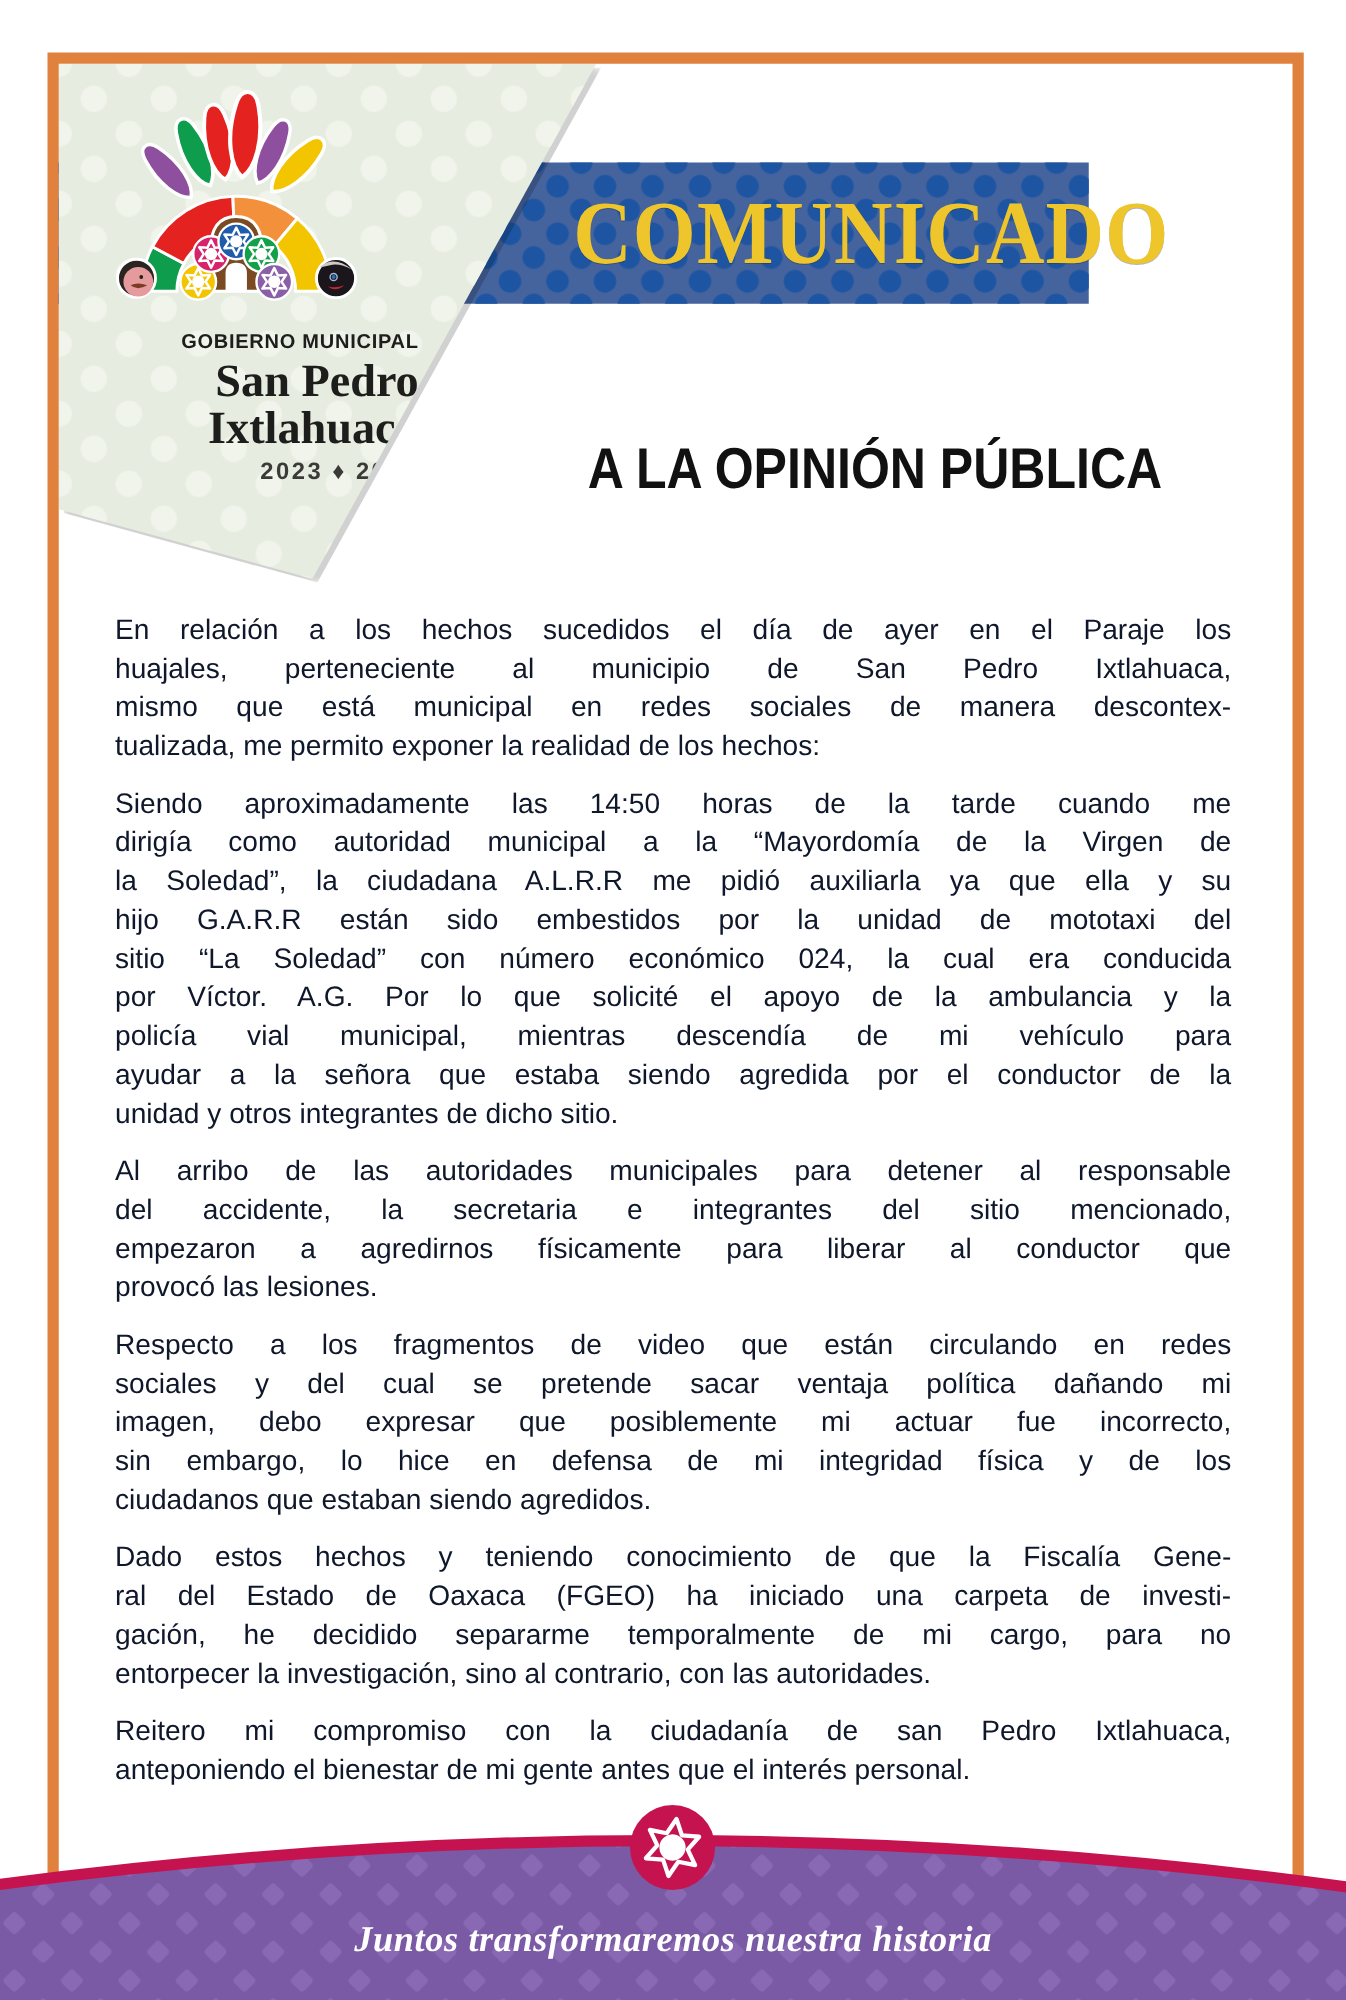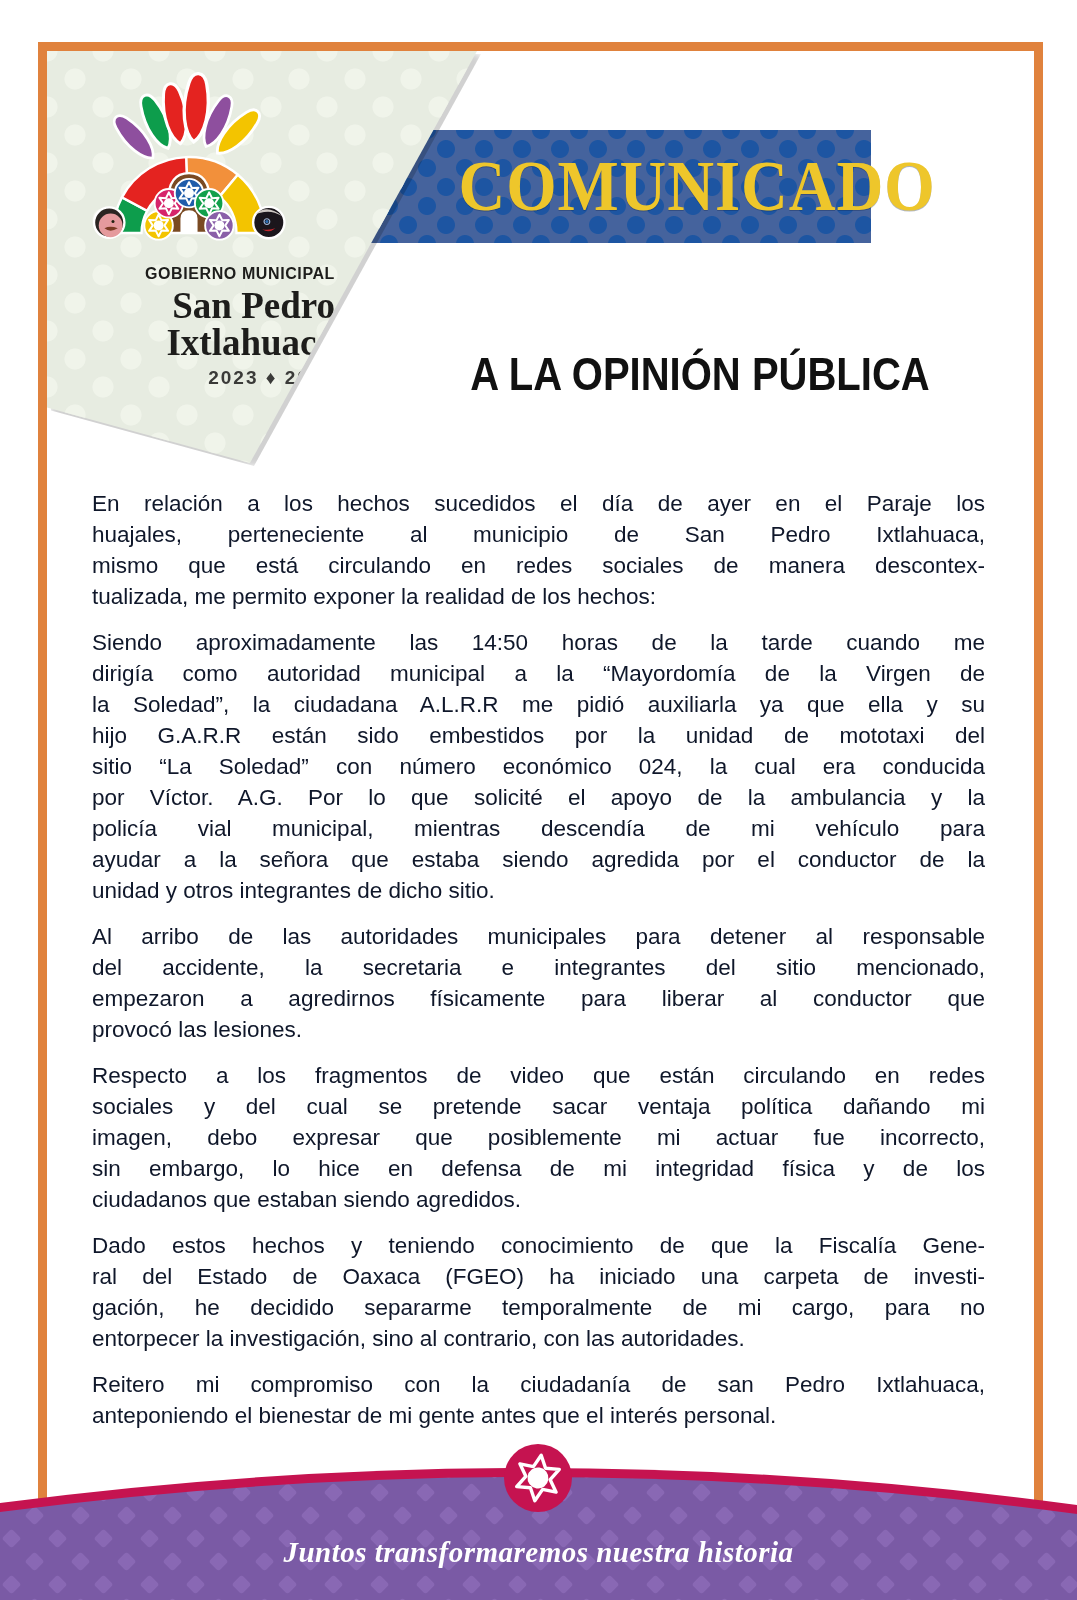--- a/index.html
+++ b/index.html
@@ -183,21 +183,21 @@
     <div class="logo-period">2023 ♦ 2025</div>
   </div>
 </div>
 
 <div class="heading">A LA OPINIÓN PÚBLICA</div>
 
 <div class="bodytext">
   <div class="para">
     <div class="bodyline">En relación a los hechos sucedidos el día de ayer en el Paraje los</div>
     <div class="bodyline">huajales, perteneciente al municipio de San Pedro Ixtlahuaca,</div>
-    <div class="bodyline">mismo que está circulando en redes sociales de manera descontex-</div>
+    <div class="bodyline">mismo que está municipal en redes sociales de manera descontex-</div>
     <div class="bodyline last">tualizada, me permito exponer la realidad de los hechos:</div>
   </div>
   <div class="para">
     <div class="bodyline">Siendo aproximadamente las 14:50 horas de la tarde cuando me</div>
     <div class="bodyline">dirigía como autoridad municipal a la “Mayordomía de la Virgen de</div>
     <div class="bodyline">la Soledad”, la ciudadana A.L.R.R me pidió auxiliarla ya que ella y su</div>
     <div class="bodyline">hijo G.A.R.R están sido embestidos por la unidad de mototaxi del</div>
     <div class="bodyline">sitio “La Soledad” con número económico 024, la cual era conducida</div>
     <div class="bodyline">por Víctor. A.G. Por lo que solicité el apoyo de la ambulancia y la</div>
     <div class="bodyline">policía vial municipal, mientras descendía de mi vehículo para</div>

